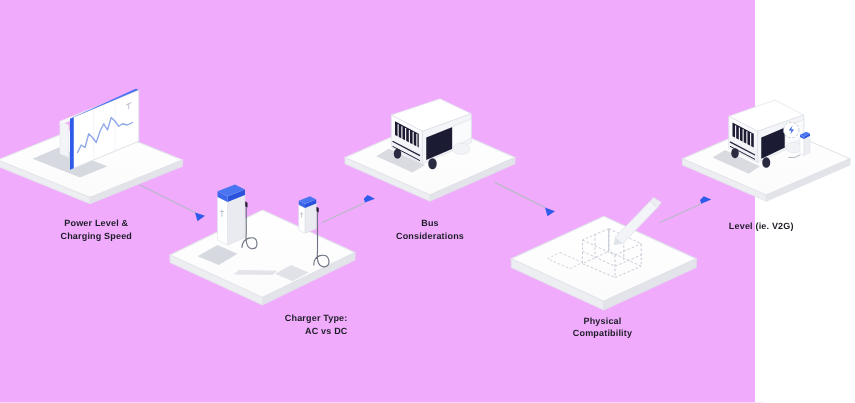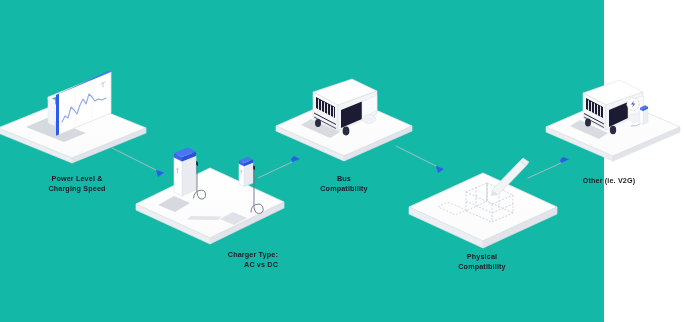--- a/index.html
+++ b/index.html
@@ -5,21 +5,21 @@
   * { box-sizing: border-box; margin: 0; padding: 0; }
   html, body {
     width: 684px; height: 322px;
     background: #ffffff;
     font-family: "Liberation Sans", sans-serif;
     overflow: hidden;
   }
   #stage {
     position: relative;
     width: 604px; height: 322px;
-    background: #14b8a6;
+    background: #f0abfc;
   }
   .flow-svg { position: absolute; left: 0; top: 0; width: 684px; height: 322px; }
   .step-label {
     position: absolute;
     text-align: center;
     font-size: 7.2px;
     font-weight: bold;
     color: #1c1c26;
     line-height: 1.45;
     letter-spacing: 0.15px;
@@ -242,20 +242,20 @@
     </g>
   </svg>
 
   <div class="step-label" id="label-power">Power Level &amp;
 Charging Speed</div>
 
   <div class="step-label" id="label-charger">Charger Type:
 AC vs DC</div>
 
   <div class="step-label" id="label-bus">Bus
-Compatibility</div>
+Considerations</div>
 
   <div class="step-label" id="label-phys">Physical
 Compatibility</div>
 
-  <div class="step-label" id="label-other">Other (ie. V2G)</div>
+  <div class="step-label" id="label-other">Level (ie. V2G)</div>
 
 </div>
 
 </body></html>

